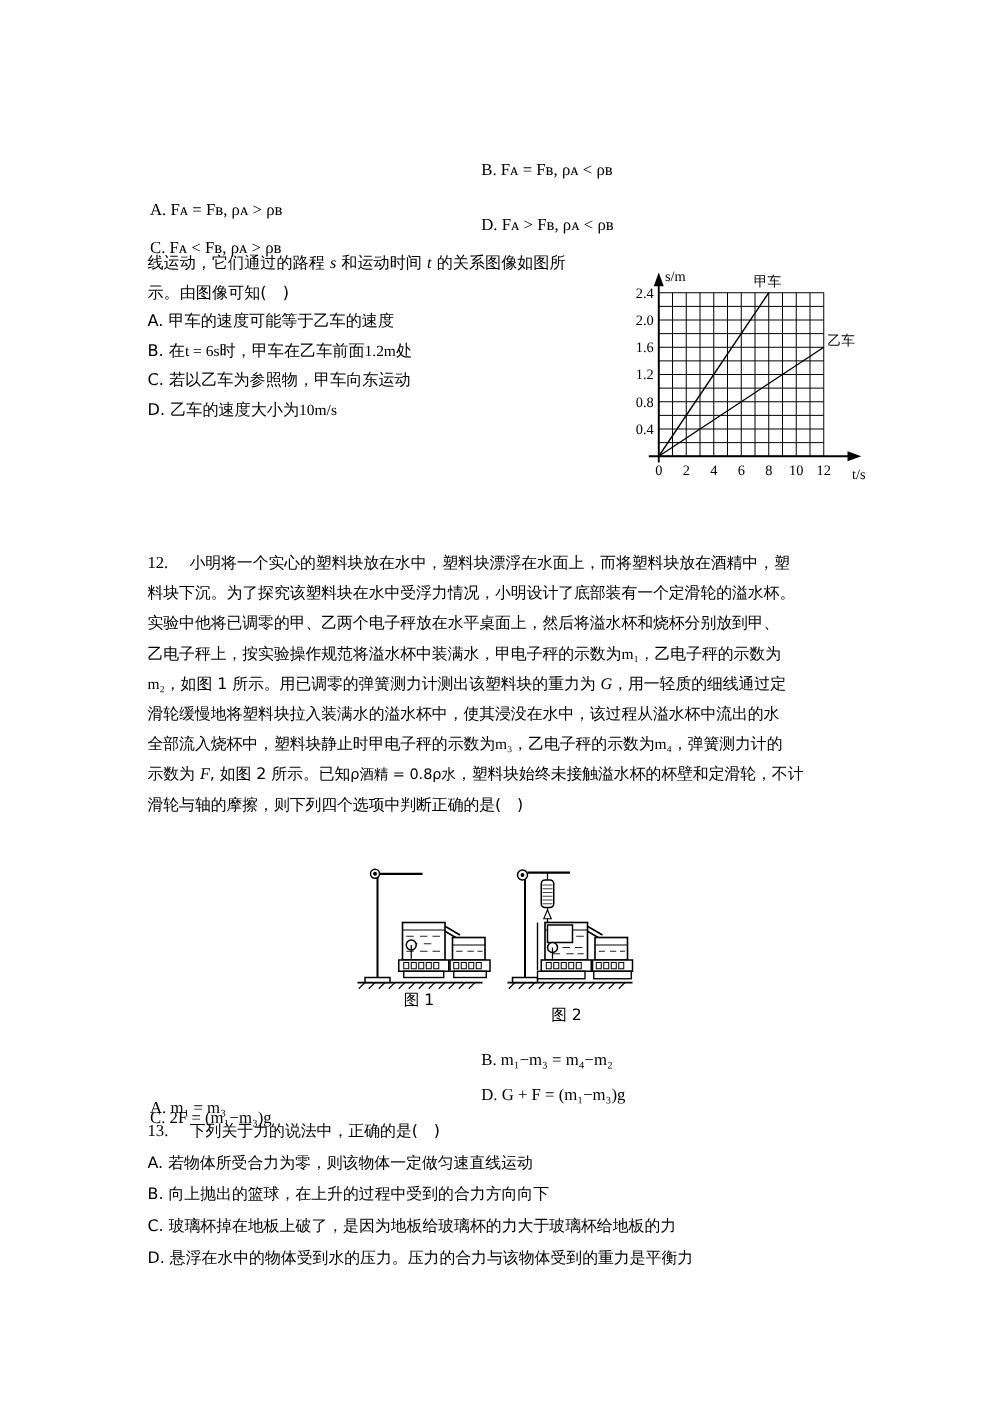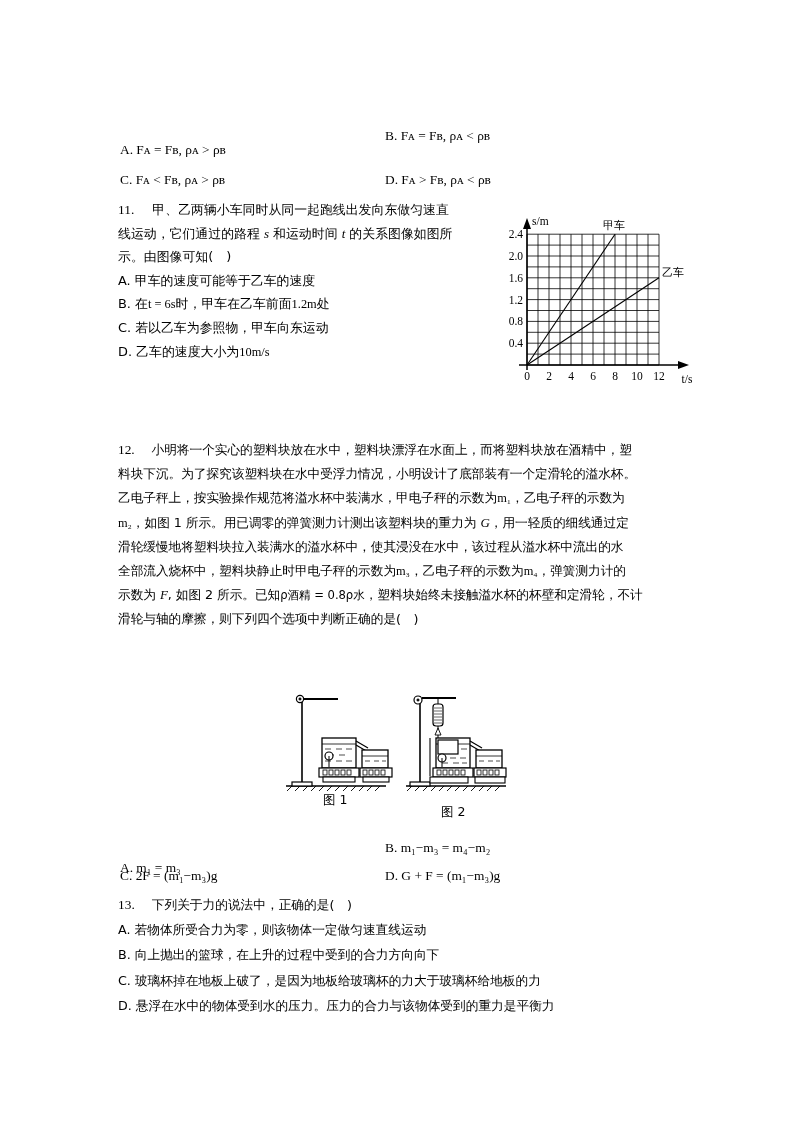--- a/index.html
+++ b/index.html
@@ -22,21 +22,21 @@
     width: 794px;
     height: 1123px;
   }
 
   
   .optrow {
     position: absolute;
     font-size: 13.4px;
     white-space: nowrap;
   }
-  .opt-col-a { left: 120px; }
+  .opt-col-a { left: 120px; margin-top: 18px; }
   .opt-col-b { left: 385px; }
 
   
   #q11-block {
     position: absolute;
     left: 118px;
     top: 202px;
     width: 375px;
   }
   #q11-block .ln {
@@ -110,24 +110,20 @@
 <body>
 
 <div class="page">
 
   <div class="optrow opt-col-a" style="top:142px;">A. Fᴀ = Fʙ,  ρᴀ &gt; ρʙ</div>
   <div class="optrow opt-col-b" style="top:128px;">B. Fᴀ = Fʙ,  ρᴀ &lt; ρʙ</div>
   <div class="optrow opt-col-a" style="top:172px;">C. Fᴀ &lt; Fʙ,  ρᴀ &gt; ρʙ</div>
   <div class="optrow opt-col-b" style="top:172px;text-align:right;">D. Fᴀ &gt; Fʙ,  ρᴀ &lt; ρʙ</div>
 
   <div id="q11-block">
-    <div class="ln">
-      <span class="num">11.</span>
-      <span style="display:inline-block;width:14px;"></span><span>甲、乙两辆小车同时从同一起跑线出发向东做匀速直</span>
-    </div>
     <div class="ln">
       <span>线运动，它们通过的路程 </span><span class="mono-it">s</span><span> 和运动时间 </span><span class="mono-it">t</span><span> 的关系图像如图所</span>
     </div>
     <div class="ln">示。由图像可知(　)</div>
     <div class="ln">A. 甲车的速度可能等于乙车的速度</div>
     <div class="ln">
       <span>B. 在</span><span class="sml">t = 6s</span><span>时，甲车在乙车前面</span><span class="sml">1.2m</span><span>处</span>
     </div>
     <div class="ln">C. 若以乙车为参照物，甲车向东运动</div>
     <div class="ln">
@@ -205,20 +201,21 @@
       <text id="xlabel-txt" x="190" y="183" font-family="Liberation Serif, serif" font-size="11.5" fill="#000000" text-anchor="middle">t/s</text>
     </svg>
   </div>
 
   <div id="q12-block">
     <div class="ln">
       <span class="serifnum">12.</span>
       <span style="display:inline-block;width:13px;"></span><span>小明将一个实心的塑料块放在水中，塑料块漂浮在水面上，而将塑料块放在酒精中，塑</span>
     </div>
     <div class="ln">料块下沉。为了探究该塑料块在水中受浮力情况，小明设计了底部装有一个定滑轮的溢水杯。</div>
+    <div class="ln">实验中他将已调零的甲、乙两个电子秤放在水平桌面上，然后将溢水杯和烧杯分别放到甲、</div>
     <div class="ln">
       <span>乙电子秤上，按实验操作规范将溢水杯中装满水，甲电子秤的示数为</span><span class="serifnum" style="font-size:12.4px">m₁</span><span>，乙电子秤的示数为</span>
     </div>
     <div class="ln">
       <span class="serifnum" style="font-size:12.4px">m₂</span><span>，如图 1 所示。用已调零的弹簧测力计测出该塑料块的重力为 </span><span class="mono-it">G</span><span>，用一轻质的细线通过定</span>
     </div>
     <div class="ln">滑轮缓慢地将塑料块拉入装满水的溢水杯中，使其浸没在水中，该过程从溢水杯中流出的水</div>
     <div class="ln">
       <span>全部流入烧杯中，塑料块静止时甲电子秤的示数为</span><span class="serifnum" style="font-size:12.4px">m₃</span><span>，乙电子秤的示数为</span><span class="serifnum" style="font-size:12.4px">m₄</span><span>，弹簧测力计的</span>
     </div>

